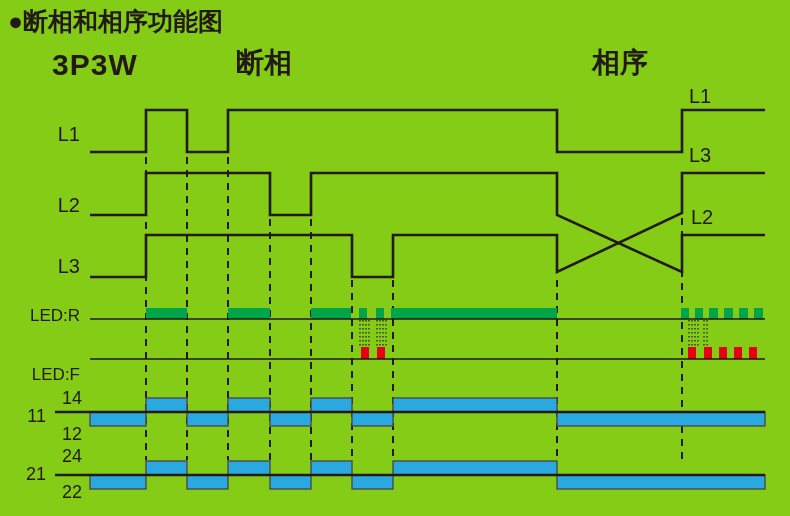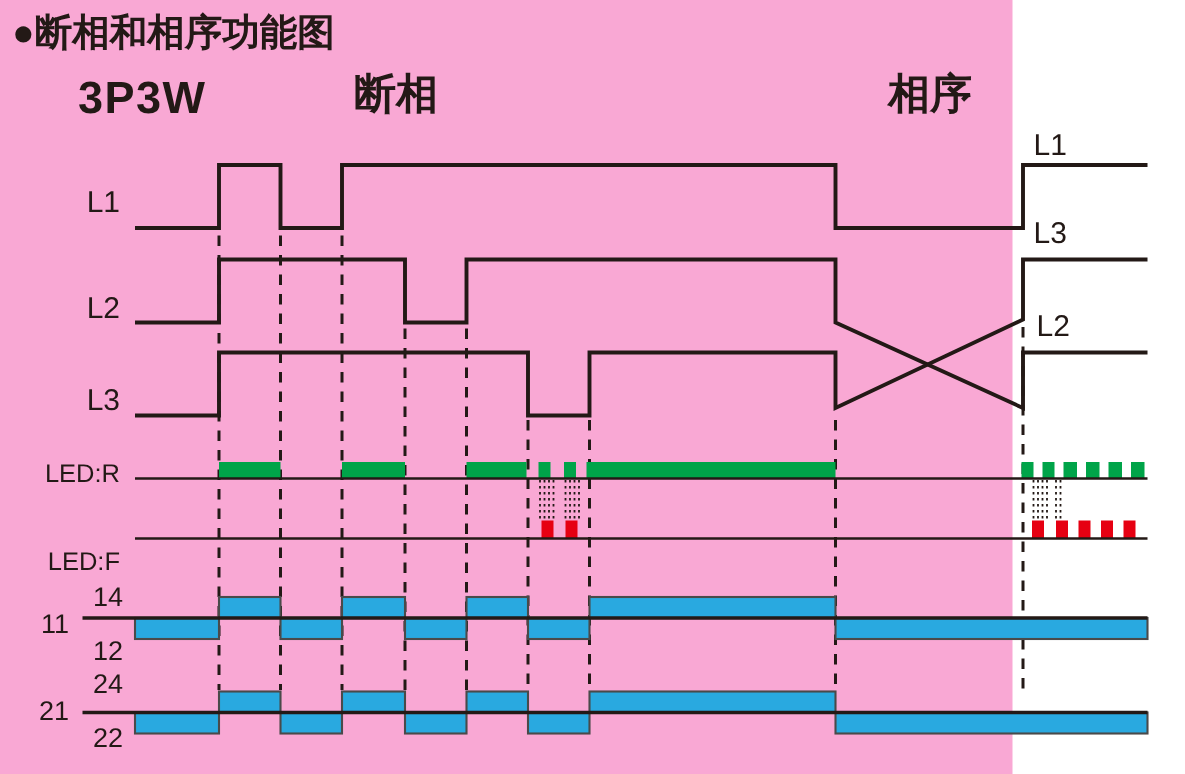--- a/index.html
+++ b/index.html
@@ -1,17 +1,17 @@
 <!DOCTYPE html>
 <html><head>
 <meta charset="utf-8">
 <style>
   html,body{margin:0;padding:0;background:#fff;}
   body{width:790px;height:516px;overflow:hidden;}
-  #page{position:relative;width:675px;height:516px;background:#f9a8d4;}
+  #page{position:relative;width:790px;height:516px;background:#84cc16;}
   svg{display:block;}
   text{font-family:"Liberation Sans","DejaVu Sans",sans-serif;fill:#231916;}
   .title{font-size:25px;font-weight:bold;}
   .sys{font-size:30px;font-weight:bold;letter-spacing:1px;}
   .section{font-size:28px;font-weight:600;}
 </style>
 </head>
 <body>
 
 <div id="page">

